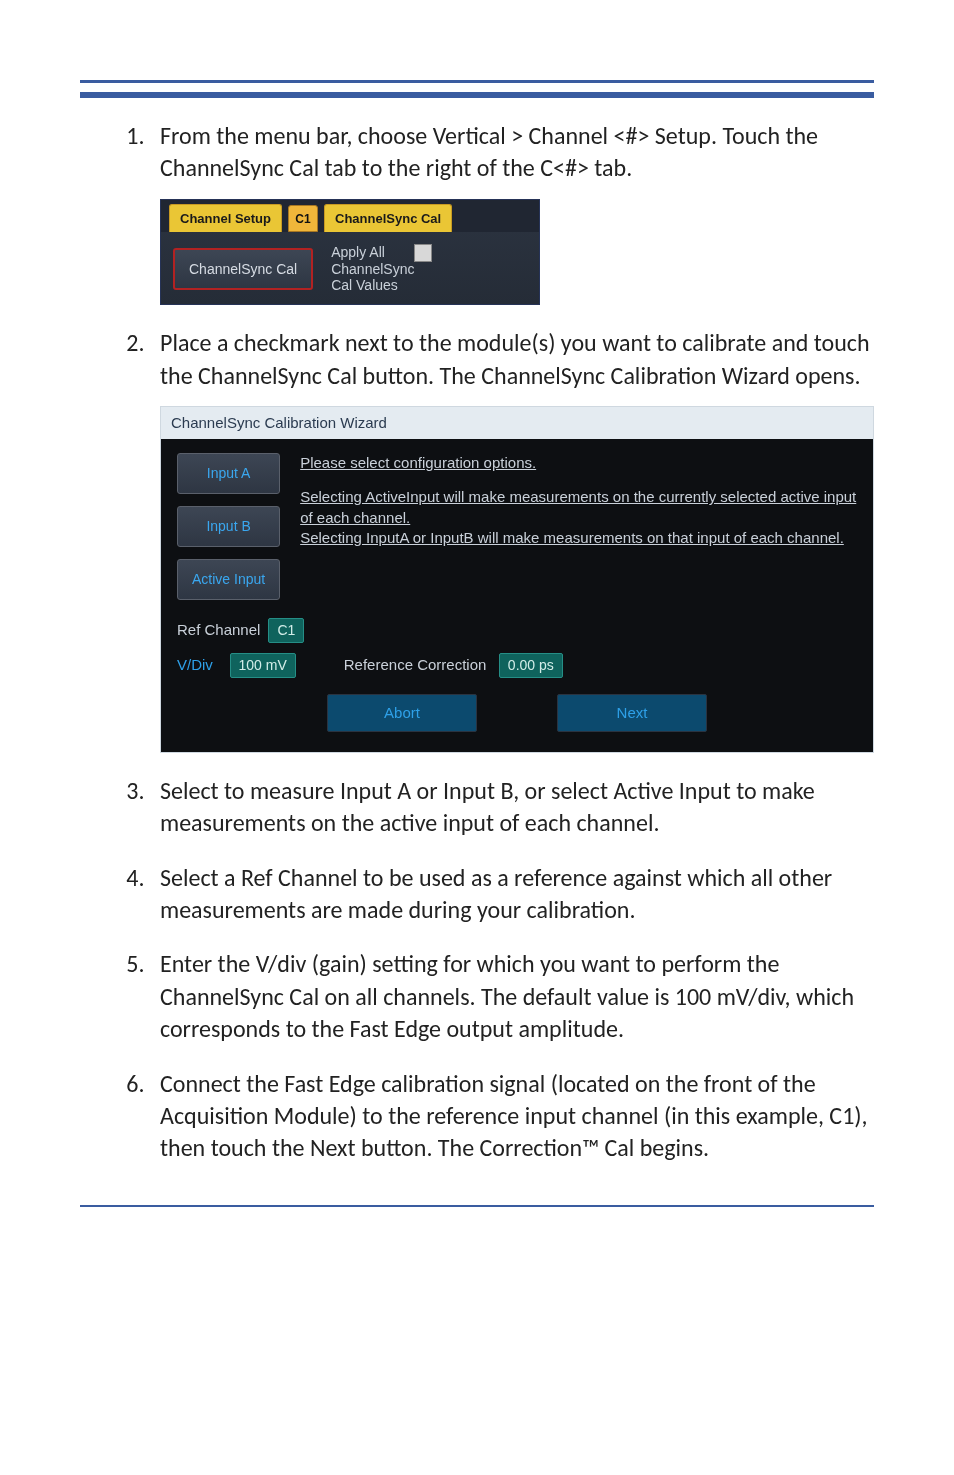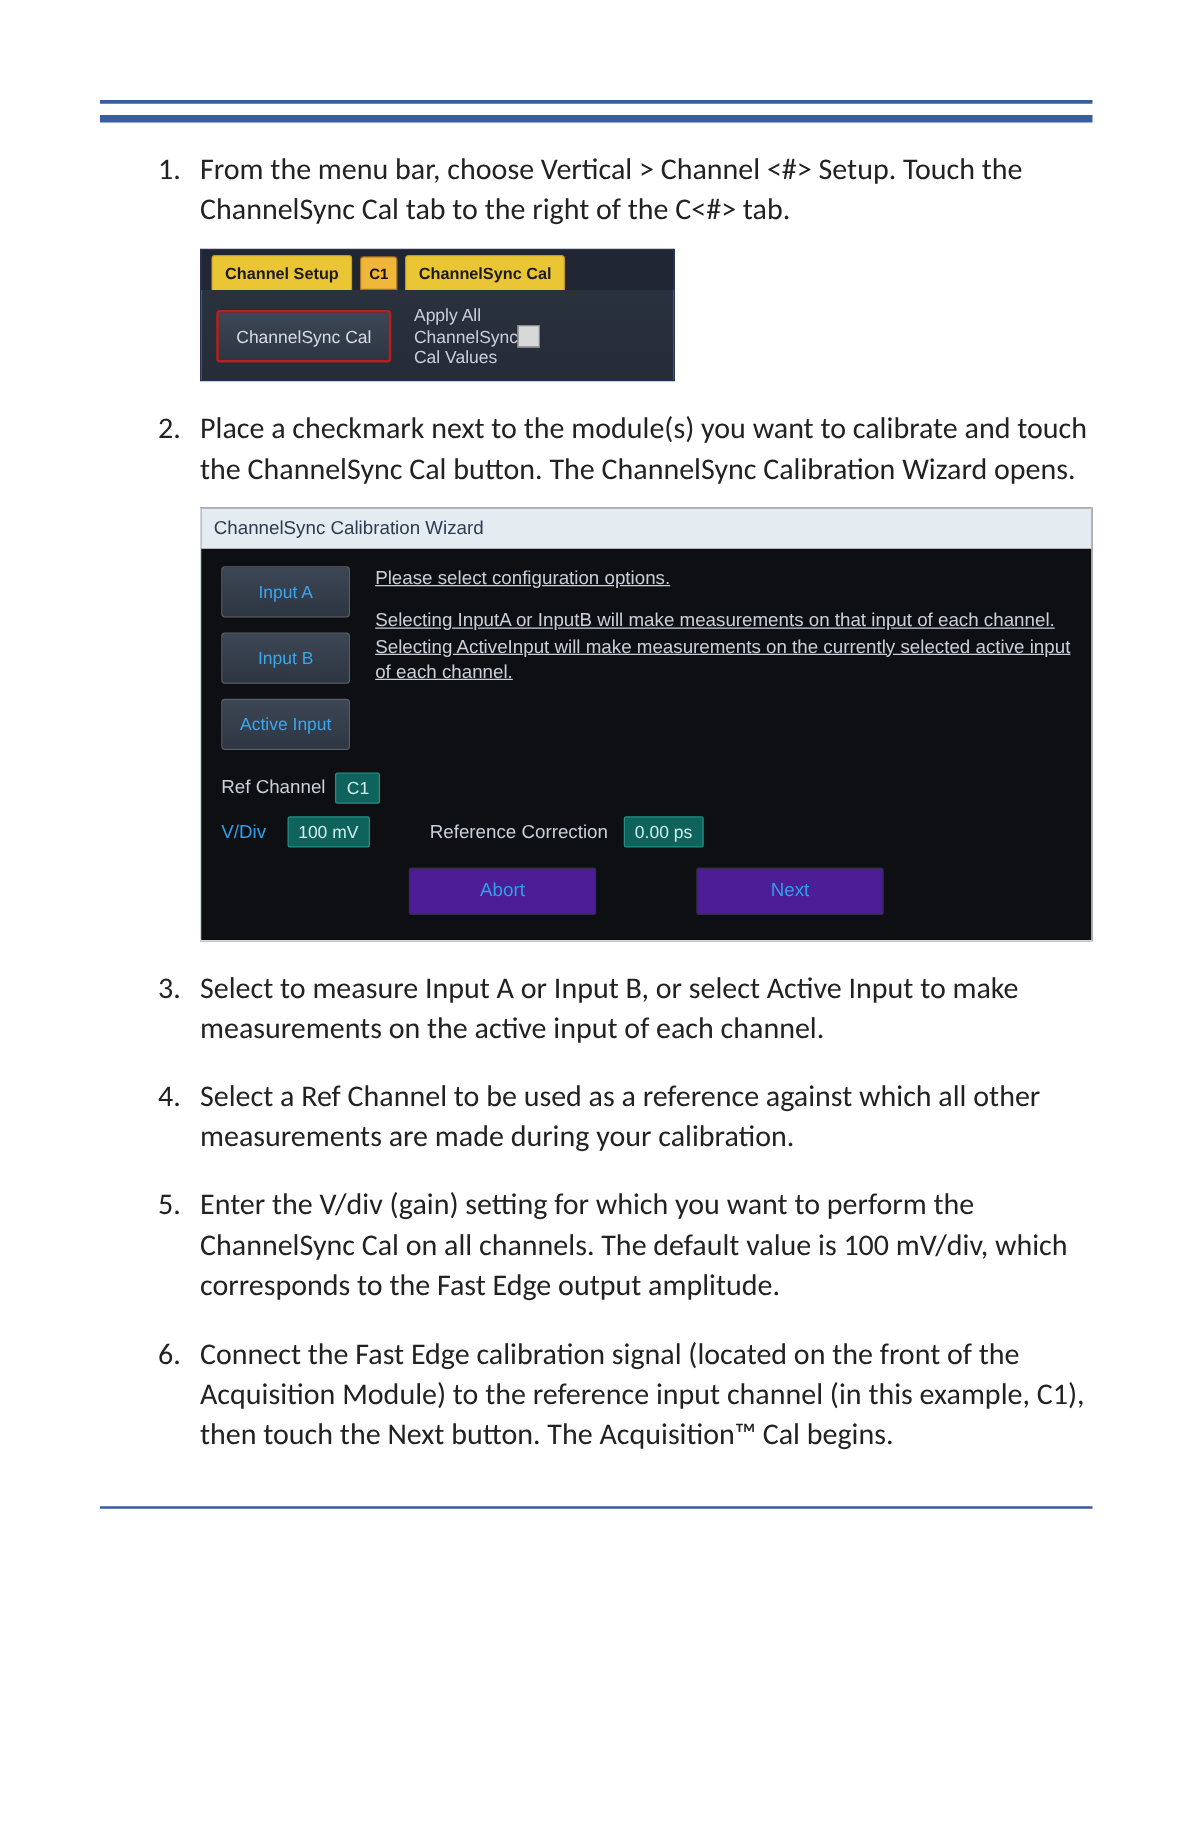--- a/index.html
+++ b/index.html
@@ -89,21 +89,21 @@
     background: linear-gradient(#3d4654,#2e3643);
     padding: 10px 14px;
     border-radius: 3px;
     color: #d6dbe3;
     font-size: 14px;
     cursor: pointer;
   }
   .btnshot.active {
     border: 2px solid #b22222;
   }
-  .checkgroup { display: flex; align-items: center; gap: 0; color: #c9d0d9; font-size: 14px; line-height: 1.2; cursor: pointer; }
+  .checkgroup { display: flex; gap: 0; color: #c9d0d9; font-size: 14px; line-height: 1.2; cursor: pointer; }
   .cb { width: 18px; height: 18px; border: 1px solid #888; background: #d8d8d8; display: inline-block; }
   .secondrow { padding: 4px 12px 16px 12px; }
 
   
   .shot2 {
     width: 100%;
     max-width: 740px;
     background: #0d0f12;
     color: #c9d0d9;
     font-family: Tahoma, Arial, sans-serif;
@@ -129,21 +129,21 @@
     color: #d2ede8;
     border: 1px solid #258e86;
     padding: 2px 8px;
     font-size: 14px;
     border-radius: 2px;
     cursor: pointer;
   }
   .labelrow { display: flex; align-items: center; gap: 8px; margin: 10px 0 10px 16px; }
   .vdivlab { color: #2ea0e8; }
   .wizbtns { display: flex; justify-content: center; gap: 80px; padding: 6px 0 20px 0; }
-  .wizbtn { width: 150px; padding: 8px 0; text-align: center; background: #4c1d95; color: #2ea0e8; border: 1px solid #2a3340; font-size: 15px; border-radius: 2px; cursor: pointer; }
+  .wizbtn { width: 150px; padding: 8px 0; text-align: center; background: #0c4a6e; color: #2ea0e8; border: 1px solid #2a3340; font-size: 15px; border-radius: 2px; cursor: pointer; }
 
   .bottombar {
     border-top: 2px solid #3a5ca0;
     margin-top: 40px;
     height: 60px;
   }
 </style>
 </head>
 <body>
 
@@ -184,22 +184,22 @@
         <div class="shot2">
           <div class="wiztitle">ChannelSync Calibration Wizard</div>
           <div class="wizbody">
             <div class="wizcol">
               <div class="btnshot" style="text-align:center; color:#3aa7ef;">Input A</div>
               <div class="btnshot" style="text-align:center; color:#3aa7ef;">Input B</div>
               <div class="btnshot" style="text-align:center; color:#3aa7ef;">Active Input</div>
             </div>
             <div class="wiztxt">
               <div style="margin-bottom:14px;">Please select configuration options.</div>
+              <div>Selecting ActiveInput will make measurements on the currently selected active input of each channel.</div>
               <div>Selecting InputA or InputB will make measurements on that input of each channel.</div>
-              <div>Selecting ActiveInput will make measurements on the currently selected active input of each channel.</div>
             </div>
           </div>
           <div class="labelrow">
             <span>Ref Channel</span>
             <span class="tealval">C1</span>
           </div>
           <div class="labelrow" style="gap:18px;">
             <span>
               <span class="vdivlab">V/Div</span>
               &nbsp;&nbsp;
@@ -225,19 +225,19 @@
 
     <li>
       <span>Select a </span><span class="bold">Ref Channel</span><span> to be used as a reference against which all other measurements are made during your calibration.</span>
     </li>
 
     <li>
       <span>Enter the </span><span class="bold">V/div (gain) setting</span><span> for which you want to perform the ChannelSync Cal on all channels.  The default value is 100 mV/div, which corresponds to the Fast Edge output amplitude.</span>
     </li>
 
     <li>
-      <span class="bold">Connect the Fast Edge</span><span> calibration signal (located on the front of the Acquisition Module) </span><span class="bold">to the reference input channel</span><span> (in this example, C1), then touch the </span><span class="bold">Next</span><span> button. The Acquisition™ Cal begins.</span>
+      <span class="bold">Connect the Fast Edge</span><span> calibration signal (located on the front of the Acquisition Module) </span><span class="bold">to the reference input channel</span><span> (in this example, C1), then touch the </span><span class="bold">Next</span><span> button. The Correction™ Cal begins.</span>
     </li>
 
   </ol>
 
   <div class="bottombar"></div>
 </div>
 
 </body></html>

